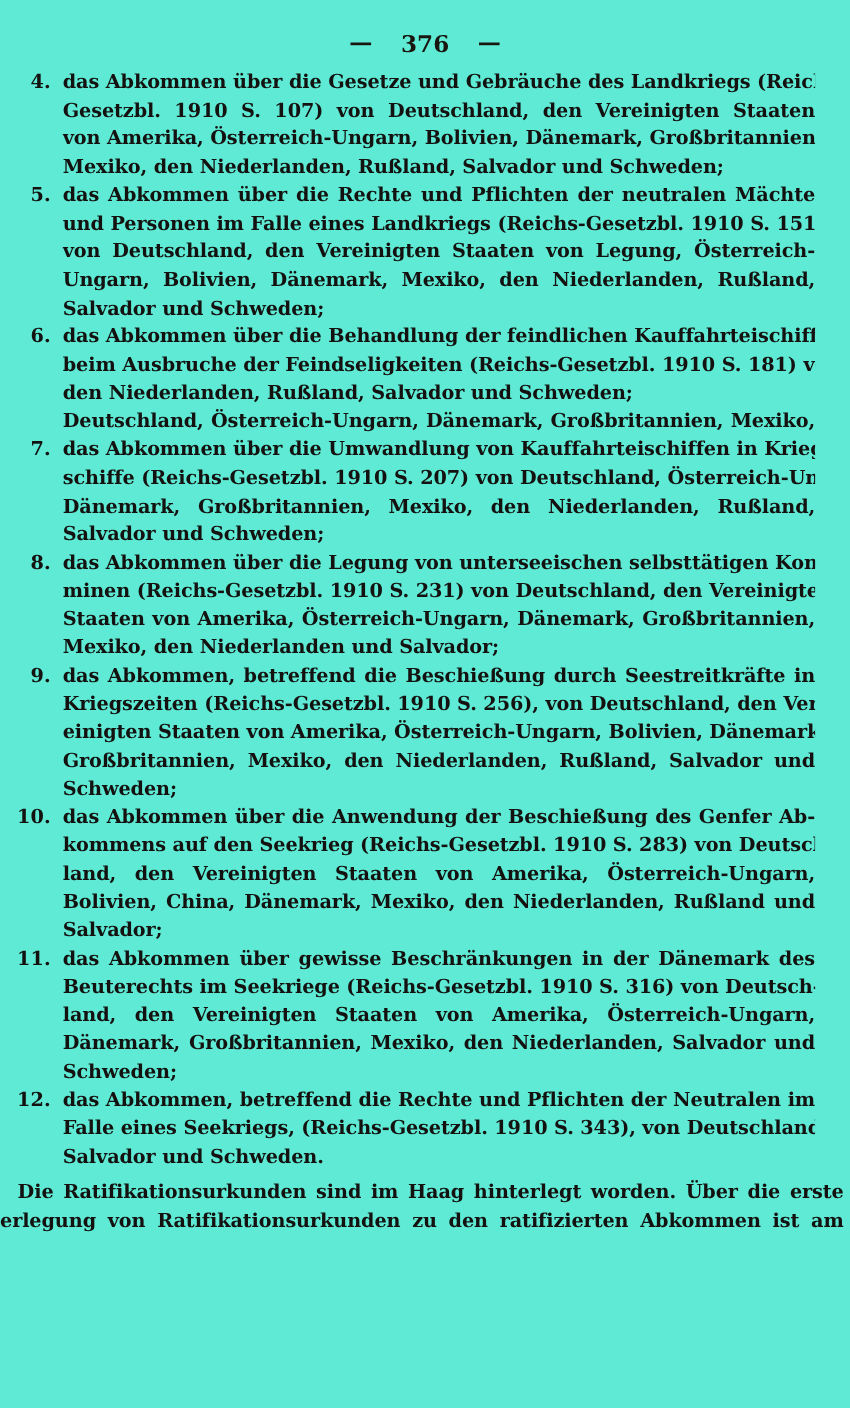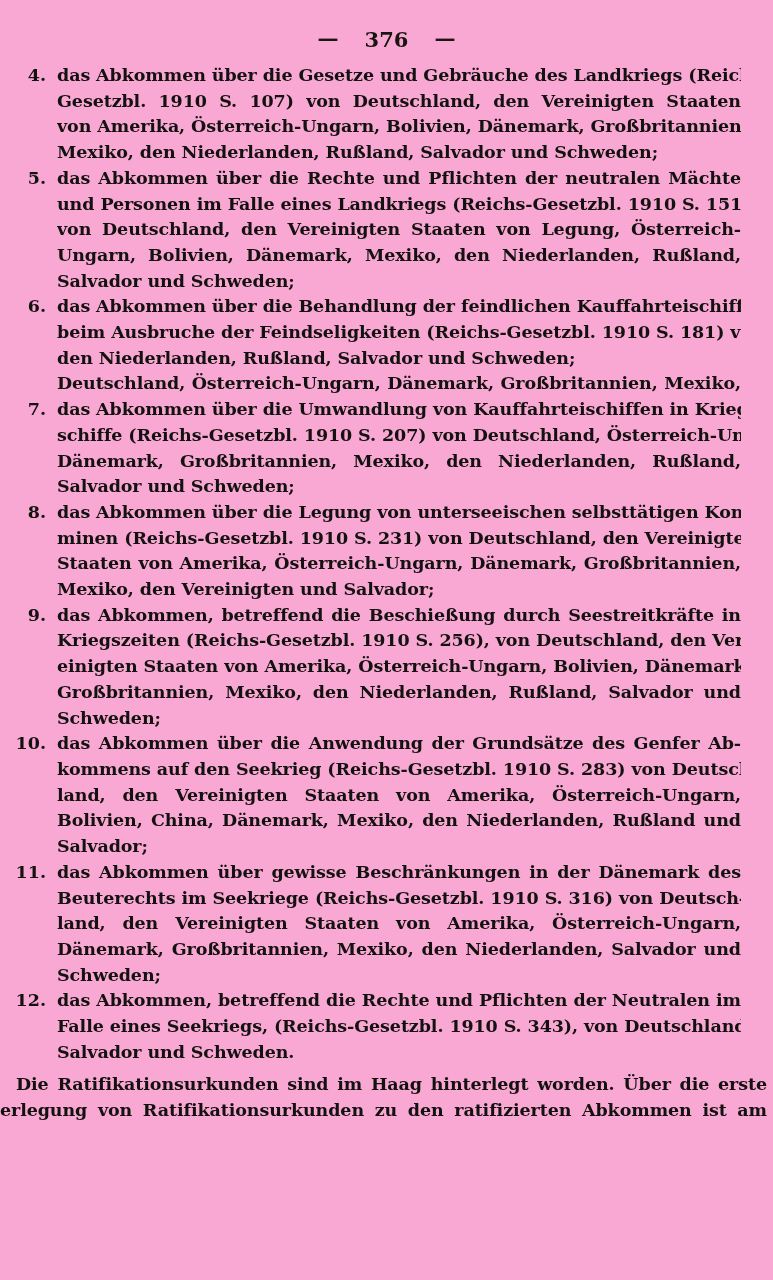--- a/index.html
+++ b/index.html
@@ -4,21 +4,21 @@
 <style>
   html, body {
     margin: 0;
     padding: 0;
     background: #ffffff;
   }
   .page {
     position: relative;
     width: 773px;
     height: 1280px;
-    background: #f9a8d4;
+    background: #5eead4;
     color: #141210;
     font-family: "DejaVu Serif", "Liberation Serif", serif;
     font-weight: 700;
     box-sizing: border-box;
     padding-top: 26px;
     overflow: hidden;
   }
   .page-header {
     text-align: center;
     font-size: 21px;
@@ -126,39 +126,39 @@
         <div class="tline last">Salvador und Schweden;</div>
       </div>
     </li>
 
     <li class="item">
       <div class="num">8.</div>
       <div class="item-body">
         <div class="tline">das Abkommen über die Legung von unterseeischen selbsttätigen Kontakt-</div>
         <div class="tline">minen (Reichs-Gesetzbl. 1910 S. 231) von Deutschland, den Vereinigten</div>
         <div class="tline">Staaten von Amerika, Österreich-Ungarn, Dänemark, Großbritannien,</div>
-        <div class="tline last">Mexiko, den Vereinigten und Salvador;</div>
+        <div class="tline last">Mexiko, den Niederlanden und Salvador;</div>
       </div>
     </li>
 
     <li class="item">
       <div class="num">9.</div>
       <div class="item-body">
         <div class="tline">das Abkommen, betreffend die Beschießung durch Seestreitkräfte in</div>
         <div class="tline">Kriegszeiten (Reichs-Gesetzbl. 1910 S. 256), von Deutschland, den Ver-</div>
         <div class="tline">einigten Staaten von Amerika, Österreich-Ungarn, Bolivien, Dänemark,</div>
         <div class="tline">Großbritannien, Mexiko, den Niederlanden, Rußland, Salvador und</div>
         <div class="tline last">Schweden;</div>
       </div>
     </li>
 
     <li class="item">
       <div class="num">10.</div>
       <div class="item-body">
-        <div class="tline">das Abkommen über die Anwendung der Grundsätze des Genfer Ab-</div>
+        <div class="tline">das Abkommen über die Anwendung der Beschießung des Genfer Ab-</div>
         <div class="tline">kommens auf den Seekrieg (Reichs-Gesetzbl. 1910 S. 283) von Deutsch-</div>
         <div class="tline">land, den Vereinigten Staaten von Amerika, Österreich-Ungarn,</div>
         <div class="tline">Bolivien, China, Dänemark, Mexiko, den Niederlanden, Rußland und</div>
         <div class="tline last">Salvador;</div>
       </div>
     </li>
 
     <li class="item">
       <div class="num">11.</div>
       <div class="item-body">

